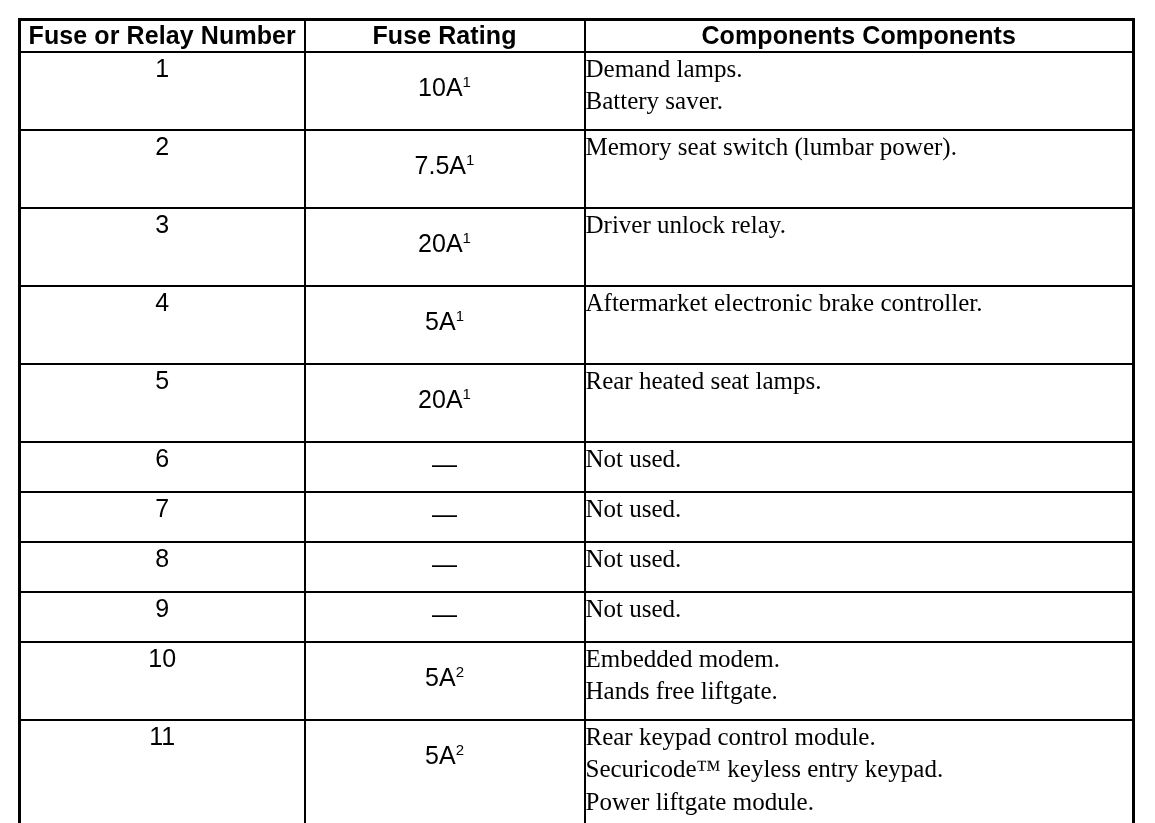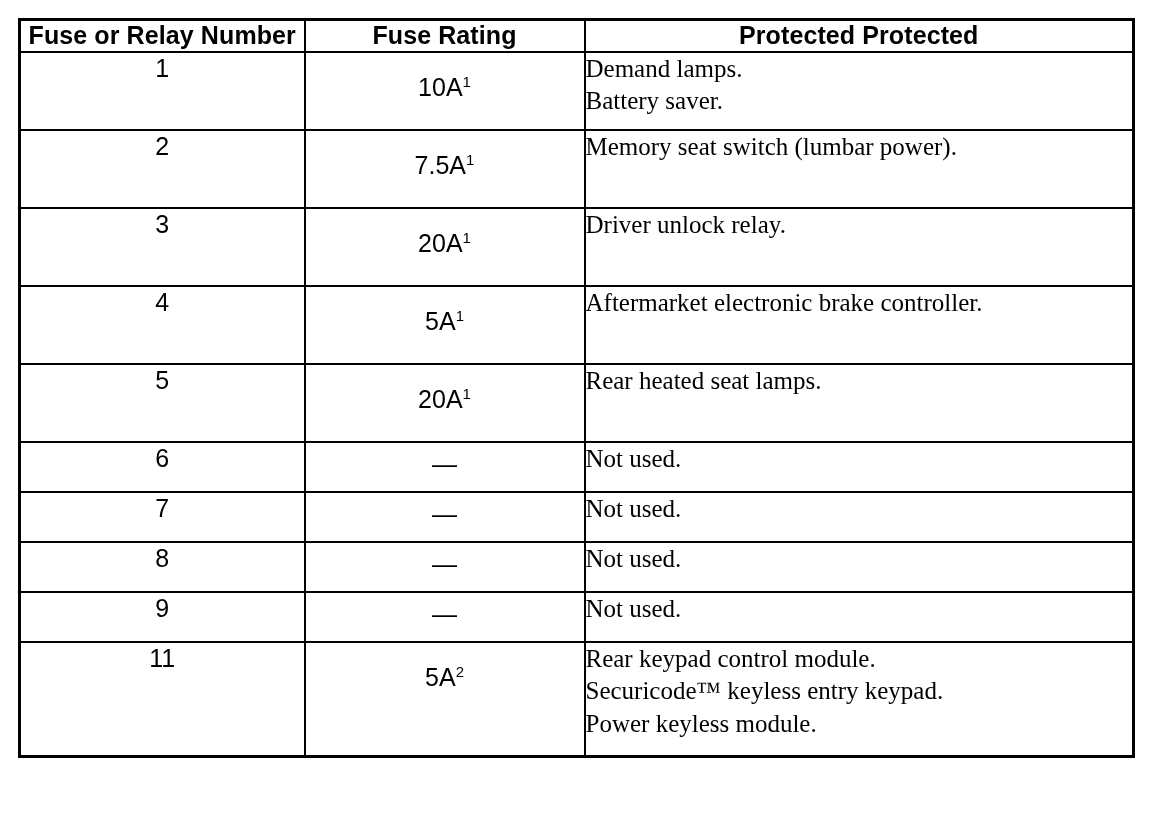--- a/index.html
+++ b/index.html
@@ -97,21 +97,21 @@
   <table class="fuse-table">
     <colgroup>
       <col class="c1">
         <col class="c2">
         <col class="c3">
     </colgroup>
     <thead>
       <tr>
         <th>Fuse or Relay Number</th>
         <th>Fuse Rating</th>
-        <th>Protected Protected</th>
+        <th>Components Components</th>
       </tr>
     </thead>
     <tbody>
       <tr class="h2">
         <td class="num">1</td>
         <td class="rating"><span class="val"><span>10A</span><sup>1</sup></span></td>
         <td class="comp">
           <span class="line">Demand lamps.</span>
           <span class="line">Battery saver.</span>
         </td>
@@ -165,24 +165,32 @@
           <span class="line">Not used.</span>
         </td>
       </tr>
       <tr class="h1">
         <td class="num">9</td>
         <td class="rating dash"><span class="val"><span>—</span></span></td>
         <td class="comp">
           <span class="line">Not used.</span>
         </td>
       </tr>
+      <tr class="h2">
+        <td class="num">10</td>
+        <td class="rating"><span class="val"><span>5A</span><sup>2</sup></span></td>
+        <td class="comp">
+          <span class="line">Embedded modem.</span>
+          <span class="line">Hands free liftgate.</span>
+        </td>
+      </tr>
       <tr class="h3">
         <td class="num">11</td>
         <td class="rating"><span class="val"><span>5A</span><sup>2</sup></span></td>
         <td class="comp">
           <span class="line">Rear keypad control module.</span>
           <span class="line">Securicode™ keyless entry keypad.</span>
-          <span class="line">Power keyless module.</span>
+          <span class="line">Power liftgate module.</span>
         </td>
       </tr>
     </tbody>
   </table>
 </div>
 
 </body></html>

